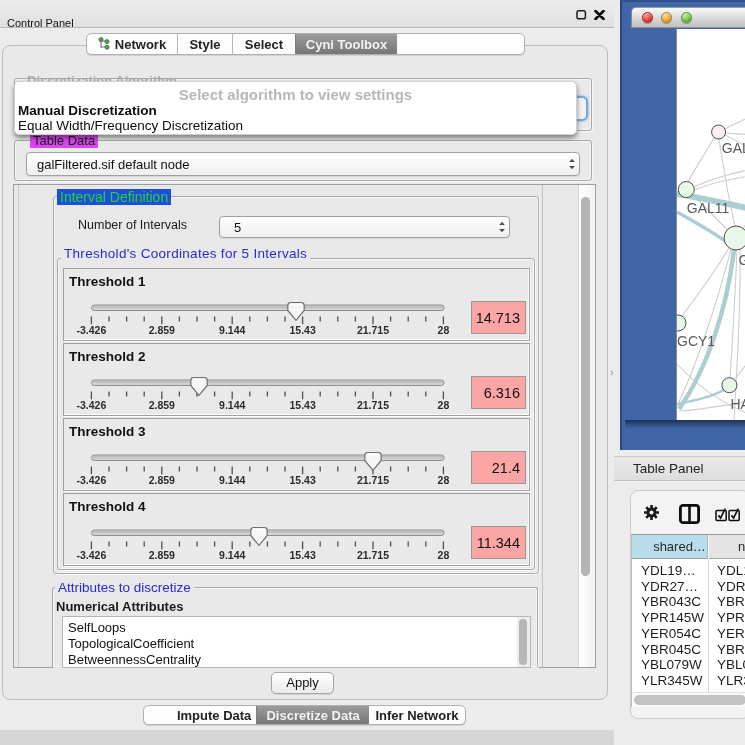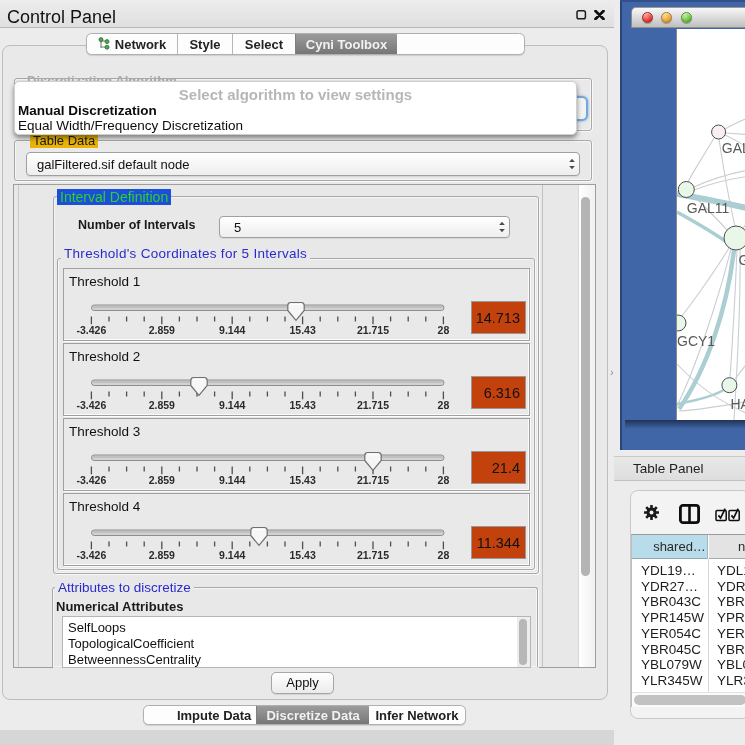--- a/index.html
+++ b/index.html
@@ -2,50 +2,50 @@
 <html><head><meta charset="utf-8">
 <style>
 * { margin:0; padding:0; box-sizing:border-box; }
 html,body { width:745px; height:745px; }
 body { position:relative; overflow:hidden; background:#ececec;
   font-family:"Liberation Sans", sans-serif; font-size:13px; color:#1a1a1a; }
 .abs { position:absolute; }
 
 #titlebar { left:0; top:0; width:614px; height:28px;
   background:linear-gradient(#ededed,#dfdfdf); border-bottom:1px solid #b8b8b8; }
-#titlebar .t { position:absolute; left:7px; top:7px; font-size:18px; color:#111; }
+#titlebar .t { position:absolute; left:7px; top:17px; font-size:11px; color:#111; }
 #contentpanel { left:2px; top:45px; width:606px; height:655px;
   border:1px solid #bdbdbd; border-radius:8px; background:#e9e9e9; }
 
 .seg { display:flex; border:1px solid #b0b0b0; border-radius:5.5px;
   background:#fdfdfd; overflow:hidden; height:22px; box-shadow:0 1px 1px rgba(0,0,0,.12); }
 .seg .s { display:flex; align-items:center; justify-content:center;
   font-size:13px; font-weight:bold; color:#222; border-left:1px solid #b6b6b6; height:100%; }
 .seg .s:first-child { border-left:none; }
 .seg .dark { background:linear-gradient(#9c9c9c,#767676); color:#f2f2f2; border-left:1px solid #7e7e7e; }
 .seg .dark + .s { border-left:none; }
 
 .group { position:absolute; border:1px solid #a8a8a8; border-radius:3px;
   box-shadow:inset 0 0 0 1px rgba(255,255,255,.55), 1px 1px 0 rgba(255,255,255,.7); }
-.gtitle { position:absolute; background:#eab308; padding:0 3px; white-space:nowrap; }
+.gtitle { position:absolute; background:#d946ef; padding:0 3px; white-space:nowrap; }
 
 .combo { position:absolute; border:1px solid #a0a0a0; border-radius:4px;
   background:linear-gradient(#ffffff,#eeeeee); box-shadow:0 1px 1px rgba(0,0,0,.08);
   font-size:13px; color:#111; }
 .combo .txt { position:absolute; left:10px; top:50%; transform:translateY(-50%); white-space:nowrap; }
 .combo svg { position:absolute; right:3px; top:50%; transform:translateY(-50%); }
 
 .tpanel { position:absolute; left:63px; width:467px; height:73px;
   border:1px solid #9f9f9f; background:#e9e9e9;
   box-shadow:inset -1px -1px 0 rgba(255,255,255,.8), 1px 1px 0 rgba(255,255,255,.8); }
-.tpanel .tl { position:absolute; left:5px; top:5px; font-weight:normal; font-size:13.5px; color:#111; }
+.tpanel .tl { position:absolute; left:5px; top:5px; font-weight:bold; font-size:13.5px; color:#111; }
 .ticklabels span { position:absolute; top:0; transform:translateX(-50%);
   font-size:10.5px; font-weight:bold; color:#2b2b2b; white-space:nowrap; }
 .vbox { position:absolute; left:407px; top:32px; width:55px; height:33px;
-  background:#c2410c; border:1px solid #989898; font-size:14px; color:#111;
+  background:#fca5a5; border:1px solid #989898; font-size:14px; color:#111;
   text-align:right; line-height:33px; padding-right:5px; overflow:hidden; font-size:14.5px; }
 
 #attrlist { left:62px; top:616px; width:469px; height:52px; background:#fff;
   border:1px solid #b5b5b5; font-size:13px; color:#111; overflow:hidden; }
 #attrlist div { padding-left:5px; height:15.8px; line-height:15.8px; }
 #attrlist { padding-top:3px; }
 
 #applybtn { left:271px; top:672px; width:63px; height:22px; border:1px solid #a6a6a6;
   border-radius:5px; background:linear-gradient(#ffffff,#ebebeb); text-align:center;
   line-height:20px; font-size:13px; color:#111; box-shadow:0 1px 1px rgba(0,0,0,.1); }
@@ -115,21 +115,21 @@
 
 <div class="abs" style="left:13px;top:184px;width:583px;height:484px;border:1px solid #9e9e9e;background:#e8e8e8;"></div>
 <div class="abs" style="left:578px;top:185px;width:17px;height:482px;background:linear-gradient(to right,#ffffff,#f1f1f1);border-left:1px solid #d8d8d8;"></div>
 <div class="abs" style="left:581px;top:197px;width:9px;height:379px;border-radius:5px;background:#b4b4b4;"></div>
 
 <div class="abs" style="left:18px;top:185px;width:1px;height:482px;background:#c9c9c9;"></div>
 <div class="abs" style="left:542px;top:185px;width:1px;height:482px;background:#c2c2c2;"></div>
 
 <div class="group" style="left:53px;top:196px;width:486px;height:378px;"></div>
 <div class="gtitle" style="left:57px;top:189px;font-size:14px;color:#2bd22b;background:#1d4ed8;">Interval Definition</div>
-<div class="abs" style="left:78px;top:218px;font-weight:bold;font-size:12.5px;">Number of Intervals</div>
+<div class="abs" style="left:78px;top:218px;font-weight:normal;font-size:12.5px;">Number of Intervals</div>
 <div class="combo" style="left:219px;top:216px;width:291px;height:22px;">
   <span class="txt" style="left:14px;">5</span>
   <svg width="8" height="13" viewBox="0 0 8 13">
       <path d="M4 1.2 L6.8 4.6 H1.2 Z" fill="#4a4a4a"></path>
       <path d="M4 11.8 L1.2 8.4 H6.8 Z" fill="#4a4a4a"></path>
     </svg>
 </div>
 
 <div class="group" style="left:57px;top:258px;width:478px;height:312px;"></div>
 <div class="gtitle" style="left:61px;top:246px;font-size:13.5px;letter-spacing:.3px;color:#2a2ad0;background:#e8e8e8;">Threshold's Coordinates for 5 Intervals</div>

